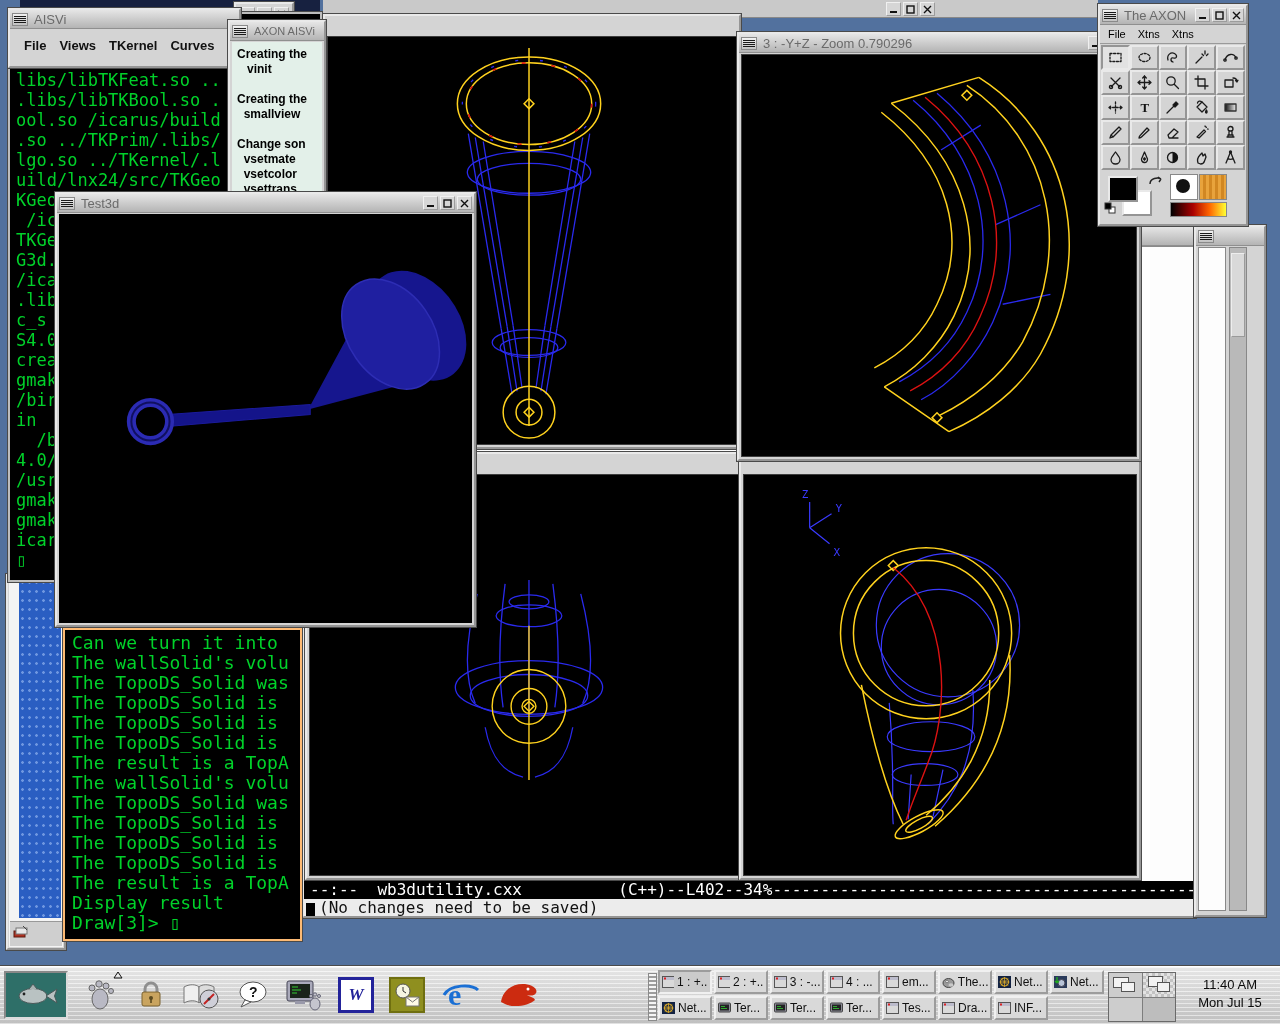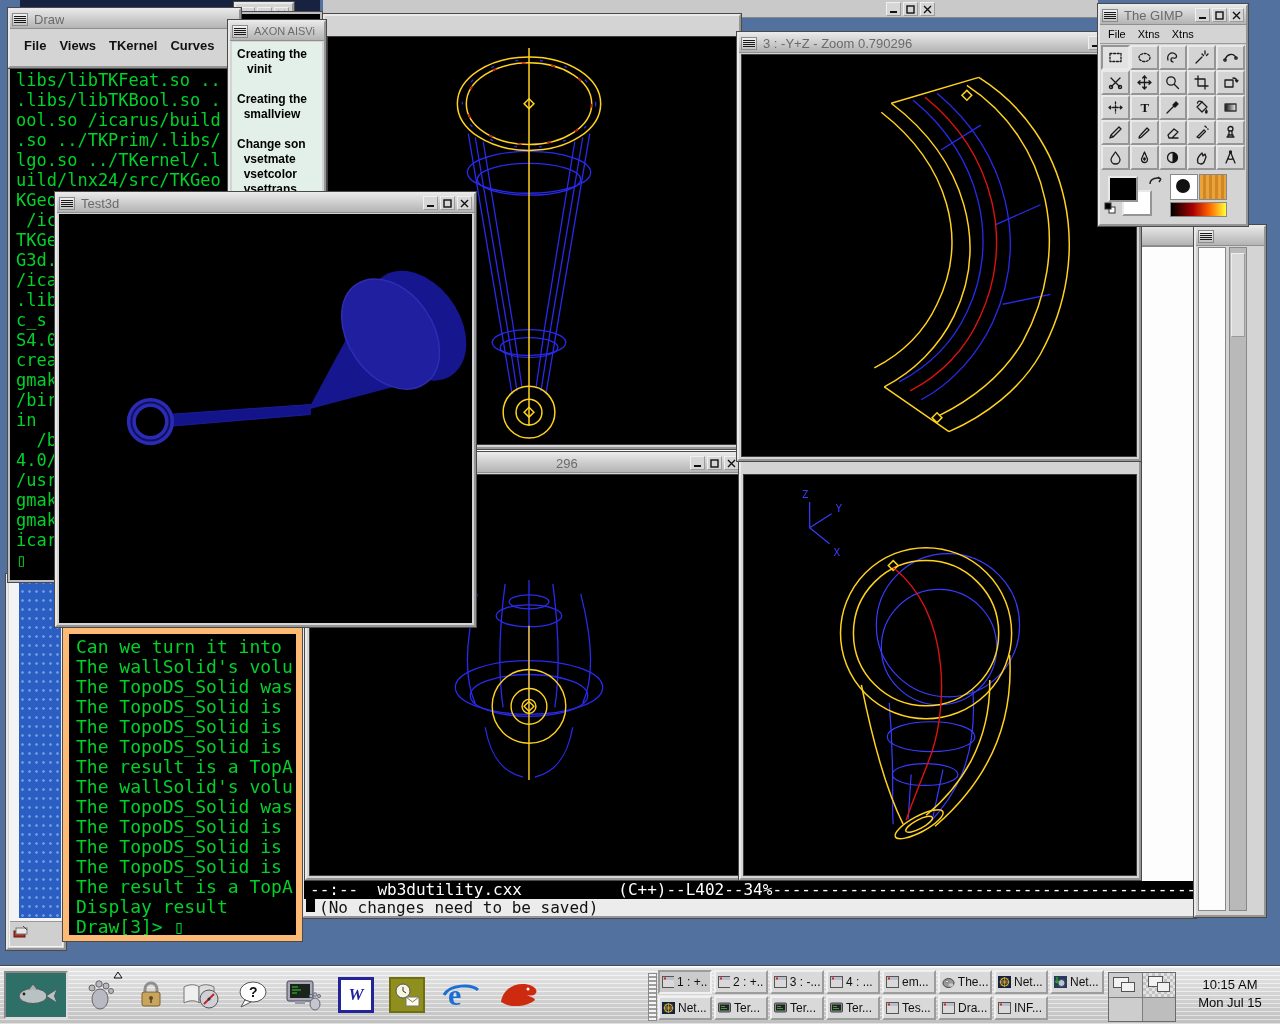--- a/index.html
+++ b/index.html
@@ -37,21 +37,21 @@
   .taskbtn.pressed{border:2px inset #f0f0f0;background:#cbcbcb}
   .tb-label{white-space:nowrap;overflow:hidden}
   .pager{position:absolute;left:1108px;top:5px;width:66px;height:48px;display:grid;grid-template-columns:1fr 1fr;grid-template-rows:1fr 1fr;gap:1px;background:#7d7d7d;border:1px solid #6a6a6a}
   .pcell{position:relative;background:#cdcdcd}
   .pcell.checker{background-image:linear-gradient(45deg,#c3c3c3 25%,transparent 25%,transparent 75%,#c3c3c3 75%),linear-gradient(45deg,#c3c3c3 25%,#e3e3e3 25%,#e3e3e3 75%,#c3c3c3 75%);background-size:6px 6px;background-position:0 0,3px 3px}
   .pwin{position:absolute;border:1px solid #555;background:#f2f2f2}
   .clock{position:absolute;left:1184px;top:9px;width:92px;text-align:center;font:13px/18px "Liberation Sans",sans-serif;color:#0a0a0a}
   .tb-sep{position:absolute;left:648px;top:6px;width:7px;height:46px;background:repeating-linear-gradient(180deg,#f5f5f5 0 2px,#9d9d9d 2px 4px);border:1px solid #8a8a8a}
   
   .modeline{background:#000;color:#fff;font:16px/18px "DejaVu Sans Mono",monospace;white-space:pre;overflow:hidden;height:18px;padding-left:6px}
-  .echoline{background:#ececec;font:16px/17px "DejaVu Sans Mono",monospace;color:#111;height:17px;display:flex;align-items:flex-start;gap:4px;padding-left:2px;overflow:hidden;white-space:pre}
+  .echoline{background:#ececec;font:16px/17px "DejaVu Sans Mono",monospace;color:#111;height:17px;display:flex;align-items:flex-end;gap:4px;padding-left:2px;overflow:hidden;white-space:pre}
   .cursorblock{display:inline-block;width:9px;height:13px;background:#000;flex:none}
   .infopre{margin:0;font:bold 12px/15px "Liberation Sans",sans-serif;color:#000;white-space:pre;padding:5px 0 0 5px}
 </style>
 </head>
 <body>
 
 <div id="desktop">
 
   <div class="abs" style="left:323px;top:0;width:775px;height:17px;background:#c9c9c9;border-bottom:1px solid #888">
     <div class="btns" style="position:absolute;left:563px;top:2px">
@@ -112,46 +112,20 @@
           <i></i>
         </span>
       </div>
     <div class="abs" style="left:2px;top:20px;width:26px;bottom:4px;background:#fdfdfd;border:1px solid #888"></div>
     <div class="abs" style="left:33px;top:20px;width:16px;bottom:4px;background:#b9b9b9;border:1px solid #888">
       <div class="abs" style="left:1px;top:5px;width:12px;height:82px;background:#d9d9d9;border:1px outset #eee"></div>
     </div>
   </div>
 
   <div class="win" style="left:305px;top:452px;width:434px;height:424px">
-    <div class="tbar">
-      <span class="hmb">
-          <i></i>
-          <i></i>
-          <i></i>
-          <i></i>
-        </span>
-      <span class="ttext" style="padding-left:228px">296</span>
-      <span class="btns">
-        <span class="wb">
-            <svg width="9" height="9">
-              <rect x="1" y="6" width="7" height="2" fill="#111"></rect>
-            </svg>
-          </span>
-        <span class="wb">
-            <svg width="9" height="9">
-              <rect x="1" y="1" width="7" height="7" fill="none" stroke="#111" stroke-width="1.4"></rect>
-            </svg>
-          </span>
-        <span class="wb">
-            <svg width="9" height="9">
-              <path d="M1 1L8 8M8 1L1 8" stroke="#111" stroke-width="1.4"></path>
-            </svg>
-          </span>
-      </span>
-    </div>
     <div class="blackpane" style="left:2px;top:20px;right:2px;bottom:2px">
       <svg viewBox="0 0 430 399">
         <g stroke="#2a2aee" fill="none" stroke-width="1.3">
           <ellipse cx="220" cy="212" rx="74" ry="27"></ellipse>
             <ellipse cx="220" cy="220" rx="59" ry="21"></ellipse>
           <ellipse cx="220" cy="140" rx="33" ry="11"></ellipse>
             <ellipse cx="220" cy="126" rx="20" ry="7"></ellipse>
           <path d="M168 118C152 180 158 210 166 228M272 118C288 180 282 210 274 228M196 108C188 170 190 205 194 232M244 108C252 170 250 205 246 232M220 104V238"></path>
           <path d="M176 252C182 285 196 298 214 302M264 252C258 285 244 298 226 302"></path>
         </g>
@@ -317,21 +291,21 @@
   </div>
 
   <div class="win" style="left:8px;top:8px;width:229px;height:56px">
     <div class="tbar">
       <span class="hmb">
           <i></i>
           <i></i>
           <i></i>
           <i></i>
         </span>
-      <span class="ttext">Draw</span>
+      <span class="ttext">AISVi</span>
     </div>
     <div class="menubar" style="height:32px;gap:13px;padding-left:14px;font:bold 13px 'Liberation Sans',sans-serif;color:#111">
       <span class="mitem">File</span>
       <span class="mitem">Views</span>
       <span class="mitem">TKernel</span>
       <span class="mitem">Curves</span>
       <span class="mitem">Su</span>
     </div>
   </div>
 
@@ -391,21 +365,21 @@
       <svg viewBox="0 0 411 404">
         <path d="M108 198L250 188L250 198L108 210Z" fill="#14148a" stroke="#1b1b9c" stroke-width="1"></path>
         <path d="M248 193L310 78A42 60 -35 1 1 362 163Z" fill="#16168e" stroke="none"></path>
         <ellipse transform="translate(330 118) rotate(-35)" rx="42" ry="60" fill="#1f1fa0" stroke="#2d2db4" stroke-width="1.5"></ellipse>
         <circle cx="91" cy="205" r="19" fill="none" stroke="#2b2bb4" stroke-width="9"></circle>
         <circle cx="91" cy="205" r="19" fill="none" stroke="#101060" stroke-width="2"></circle>
       </svg>
     </div>
   </div>
 
-  <div class="abs" style="left:63px;top:628px;width:239px;height:313px;background:#000;border:6px solid #fdba74;box-shadow:0 0 0 1px #4a4a4a;box-sizing:border-box;overflow:hidden">
+  <div class="abs" style="left:63px;top:628px;width:239px;height:313px;background:#000;border:2px solid #fdba74;box-shadow:0 0 0 1px #4a4a4a;box-sizing:border-box;overflow:hidden">
     <pre class="term" style="font-size:18px;padding:3px 0 0 7px">Can we turn it into
 The wallSolid's volu
 The TopoDS_Solid was
 The TopoDS_Solid is
 The TopoDS_Solid is
 The TopoDS_Solid is
 The result is a TopA
 The wallSolid's volu
 The TopoDS_Solid was
 The TopoDS_Solid is
@@ -417,21 +391,21 @@
   </div>
 
   <div class="win" style="left:1098px;top:4px;width:146px;height:218px">
     <div class="tbar">
       <span class="hmb">
           <i></i>
           <i></i>
           <i></i>
           <i></i>
         </span>
-      <span class="ttext">The GIMP</span>
+      <span class="ttext">The AXON</span>
       <span class="btns">
         <span class="wb">
             <svg width="9" height="9">
               <rect x="1" y="6" width="7" height="2" fill="#111"></rect>
             </svg>
           </span>
         <span class="wb">
             <svg width="9" height="9">
               <rect x="1" y="1" width="7" height="7" fill="none" stroke="#111" stroke-width="1.4"></rect>
             </svg>
@@ -835,18 +809,18 @@
         </div>
       <div class="pcell checker">
           <span class="pwin" style="left:5px;top:3px;width:13px;height:9px"></span>
           <span class="pwin" style="left:14px;top:9px;width:11px;height:8px"></span>
         </div>
       <div class="pcell"></div>
       <div class="pcell" style="background:#bdbdbd"></div>
     </div>
 
     <div class="clock">
-      <div>10:15 AM</div>
+      <div>11:40 AM</div>
       <div>Mon Jul 15</div>
     </div>
   </div>
 
 </div>
 
 </body></html>

